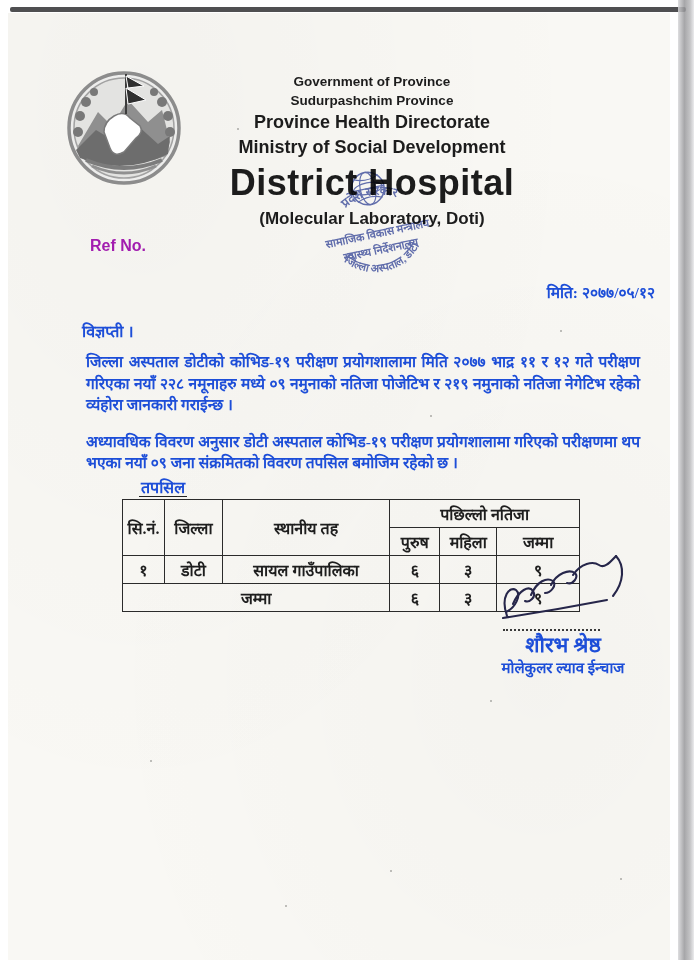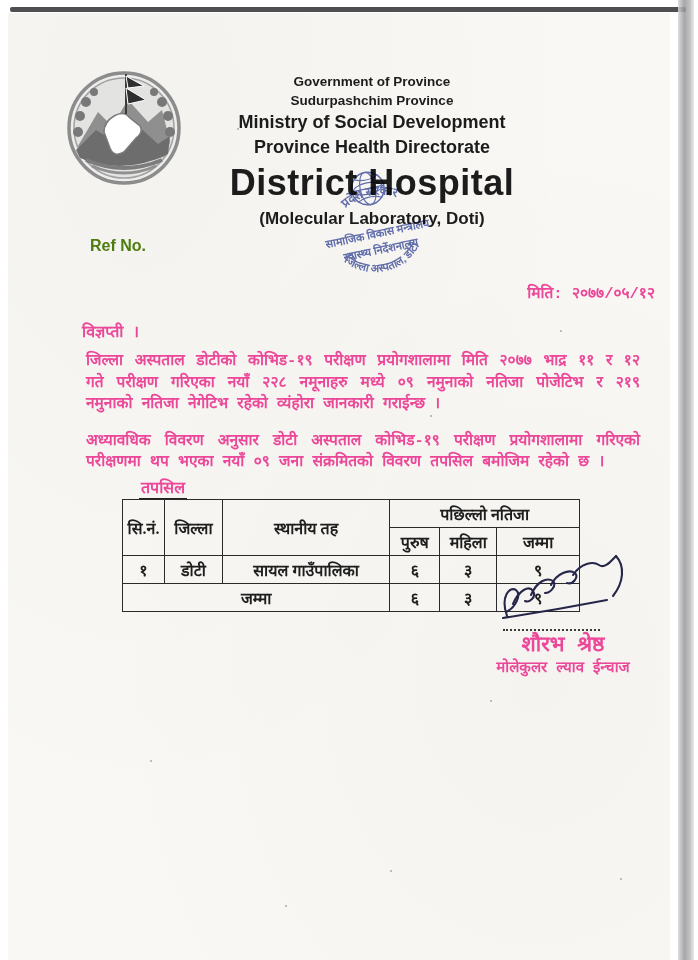--- a/index.html
+++ b/index.html
@@ -27,24 +27,24 @@
 
   
   .logo{position:absolute;left:66px;top:60px;width:116px;height:136px;}
   .header{
     position:absolute;left:74px;top:72px;width:596px;text-align:center;color:#1c1c1c;
   }
   .h-small{font-size:13.5px;font-weight:bold;line-height:19px;}
   .h-med{font-size:18px;font-weight:bold;line-height:25px;}
   .h-title{font-size:36px;font-weight:bold;line-height:46px;letter-spacing:.5px;margin-top:0;}
   .h-sub{font-size:17px;font-weight:bold;line-height:26px;}
-  .ref{position:absolute;left:90px;top:237px;font-size:16px;font-weight:bold;color:#4d7c0f;}
-
-  
-  .nep{font-family:Liberation Mono, monospace;color:#ec4899;}
+  .ref{position:absolute;left:90px;top:237px;font-size:16px;font-weight:bold;color:#a21caf;}
+
+  
+  .nep{font-family:Liberation Serif, serif;color:#1d4ed8;}
   .date-line{position:absolute;right:43px;top:281px;font-size:15.5px;font-weight:600;}
   .notice{position:absolute;left:82px;top:320px;width:616px;text-align:left;
           font-size:16px;font-weight:bold;}
   .paras{position:absolute;left:78px;top:351px;width:562px;}
   .paras p{margin:0 0 15px 8px;font-size:15.5px;line-height:21.5px;font-weight:600;
            text-align:justify;}
 
   
   .tbl-caption{position:absolute;left:122px;top:476px;width:458px;text-align:left;
                font-size:16px;font-weight:bold;transform:translateX(17px);}
@@ -112,22 +112,22 @@
       <circle cx="88" cy="32" r="4"></circle>
   </g>
 
   <path d="M20 100 Q58 116 96 100" fill="none" stroke="#7c7c7c" stroke-width="4"></path>
   <path d="M26 106 Q58 120 90 106" fill="none" stroke="#909090" stroke-width="3"></path>
 </svg>
 
 <div class="header">
   <div class="h-small">Government of Province</div>
   <div class="h-small">Sudurpashchim Province</div>
+  <div class="h-med">Province Health Directorate</div>
   <div class="h-med">Ministry of Social Development</div>
-  <div class="h-med">Province Health Directorate</div>
   <div class="h-title">District Hospital</div>
   <div class="h-sub">(Molecular Laboratory, Doti)</div>
 </div>
 
 <div class="ref">Ref No.</div>
 
 <svg class="stamp" viewBox="0 0 150 150">
   <defs>
     <path id="arcTop" d="M24 78 A 54 54 0 0 1 126 78"></path>
     <path id="arcBot" d="M28 92 A 52 52 0 0 0 122 92"></path>

